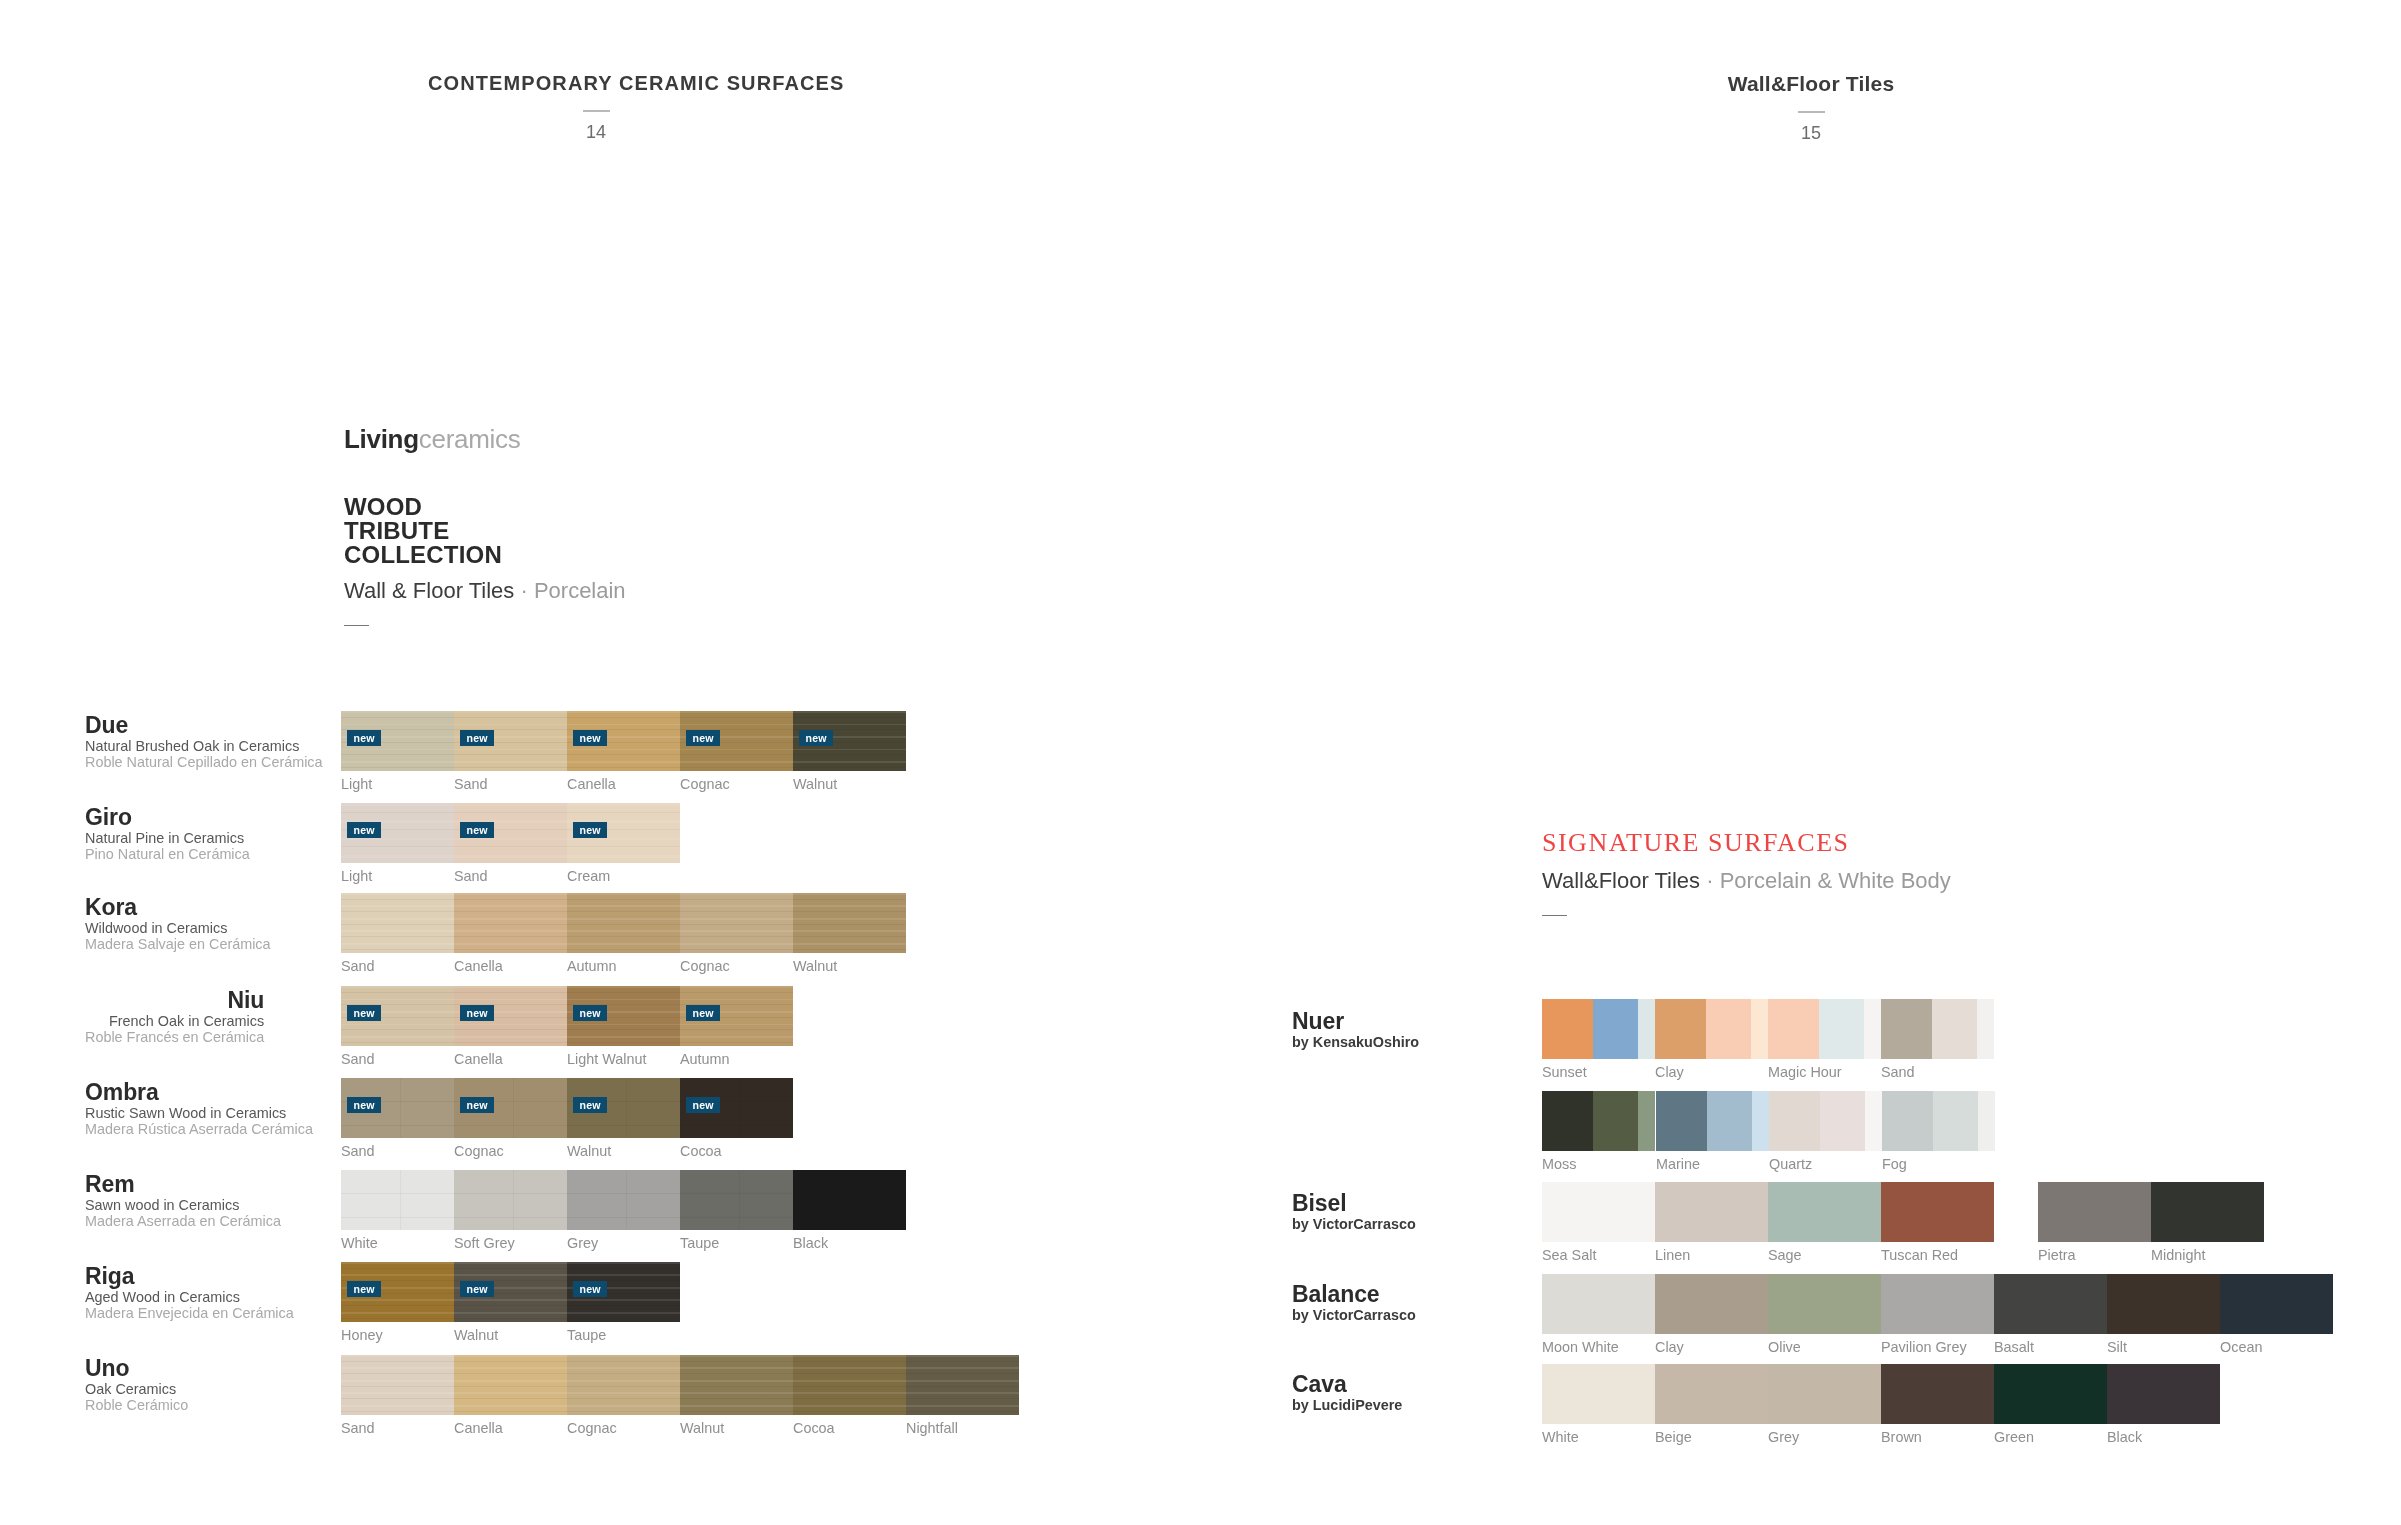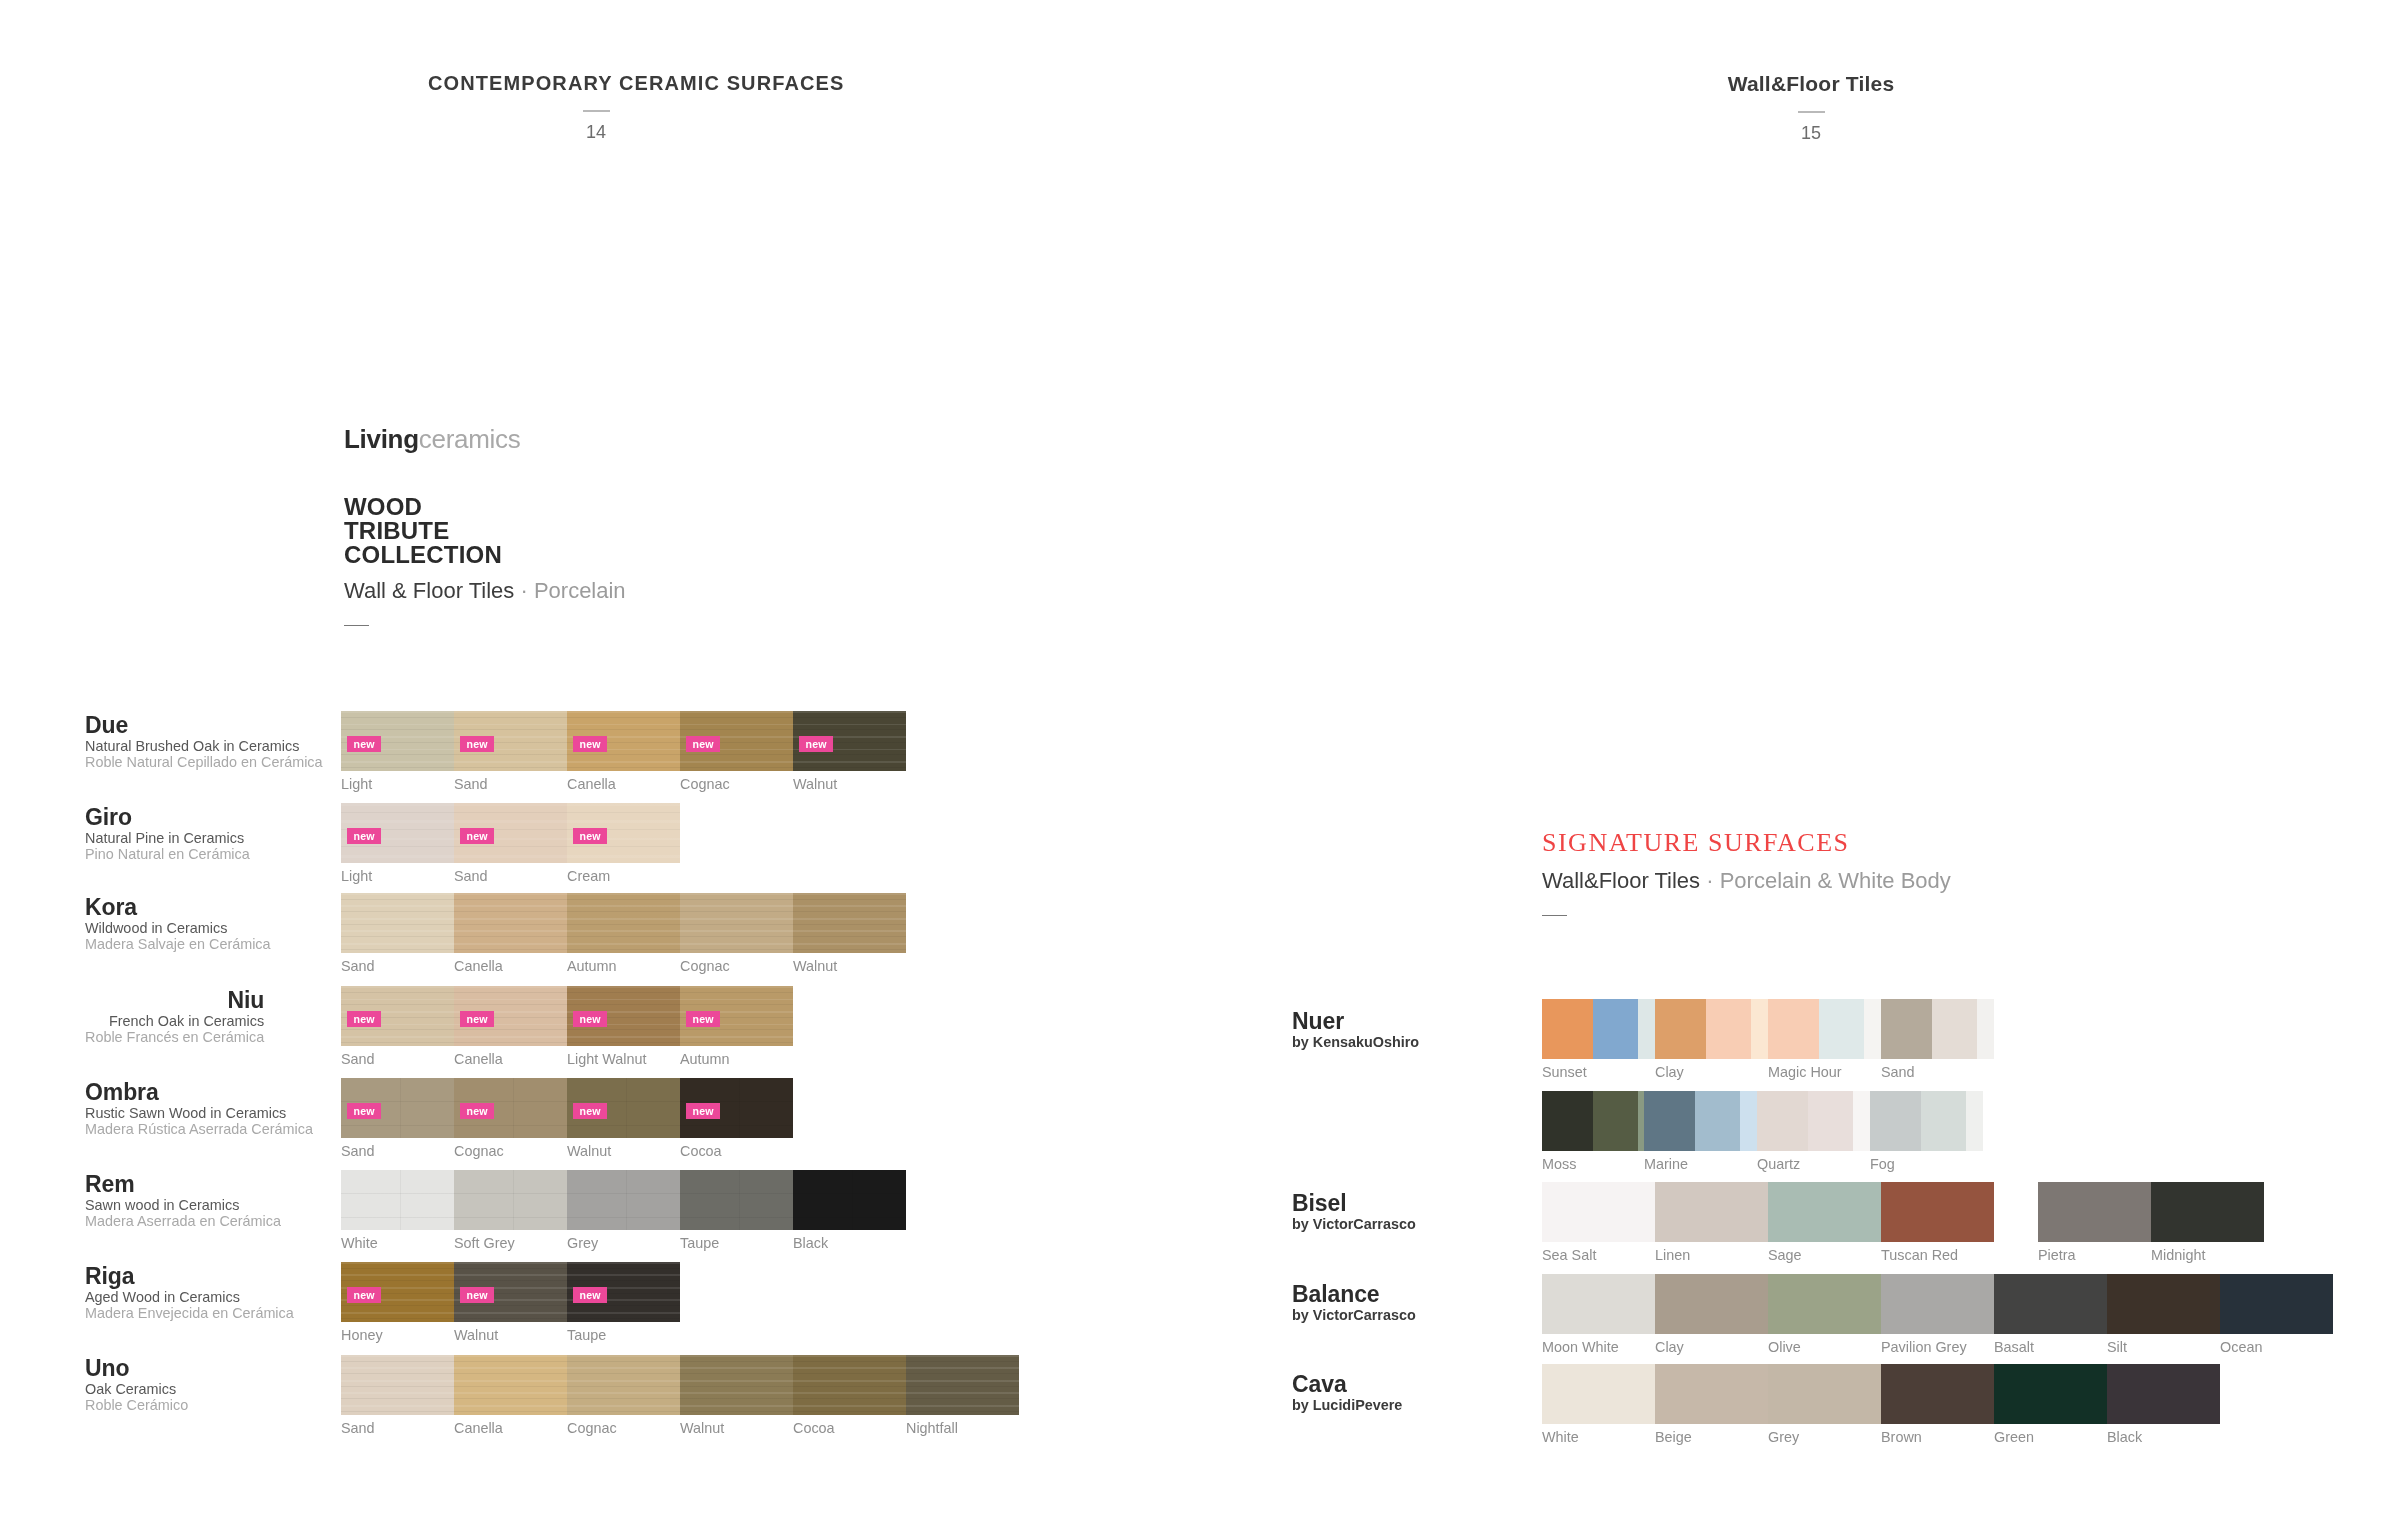--- a/index.html
+++ b/index.html
@@ -56,22 +56,22 @@
   
   .swrow{position:absolute;display:flex;}
   .sw{position:relative;}
   .sw .chip{position:relative;overflow:hidden;}
   .sw .chip .tex{position:absolute;inset:0;}
   .sw .cname{
     font-size:14.4px;color:#8f8f8f;margin-top:5.8px;font-weight:400;
     white-space:nowrap;line-height:15.4px;
   }
   .badge{
-    position:absolute;left:5.8px;top:25px;
-    background:#ec4899;color:#ffffff;
+    position:absolute;left:5.8px;top:19px;
+    background:#0c4a6e;color:#ffffff;
     font-size:10.6px;font-weight:700;letter-spacing:0.2px;
     padding:2.9px 6.7px 2.9px 6.7px;line-height:10.6px;
     z-index:3;
   }
   
   .grain-h{
     background-image:repeating-linear-gradient(
       to bottom,
       rgba(255,255,255,0.10) 0px, rgba(255,255,255,0.10) 1.9px,
       rgba(0,0,0,0.00) 1.9px, rgba(0,0,0,0.00) 5.8px,
@@ -462,21 +462,21 @@
             <div class="triband">
               <div style="background: rgb(180, 170, 155); width: 45%; height: 100%;"></div>
               <div style="background: rgb(228, 220, 213); width: 40%; height: 100%;"></div>
               <div style="background: rgb(242, 241, 239); width: 15%; height: 100%;"></div>
             </div>
           </div>
           <div class="cname">Sand</div>
         </div>
       </div>
       <div class="swrow" style="left: 1542px; top: 1091px;">
-        <div class="sw" style="width: 102px;">
+        <div class="sw" style="width: 114px;">
           <div class="chip" style="width: 113px; height: 60px;">
             <div class="triband">
               <div style="background: rgb(48, 51, 42); width: 45%; height: 100%;"></div>
               <div style="background: rgb(85, 92, 68); width: 40%; height: 100%;"></div>
               <div style="background: rgb(138, 154, 130); width: 15%; height: 100%;"></div>
             </div>
           </div>
           <div class="cname">Moss</div>
         </div>
         <div class="sw" style="width: 113px;">

